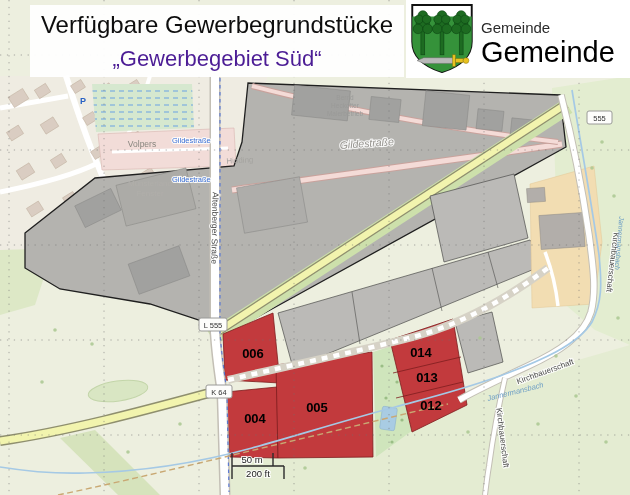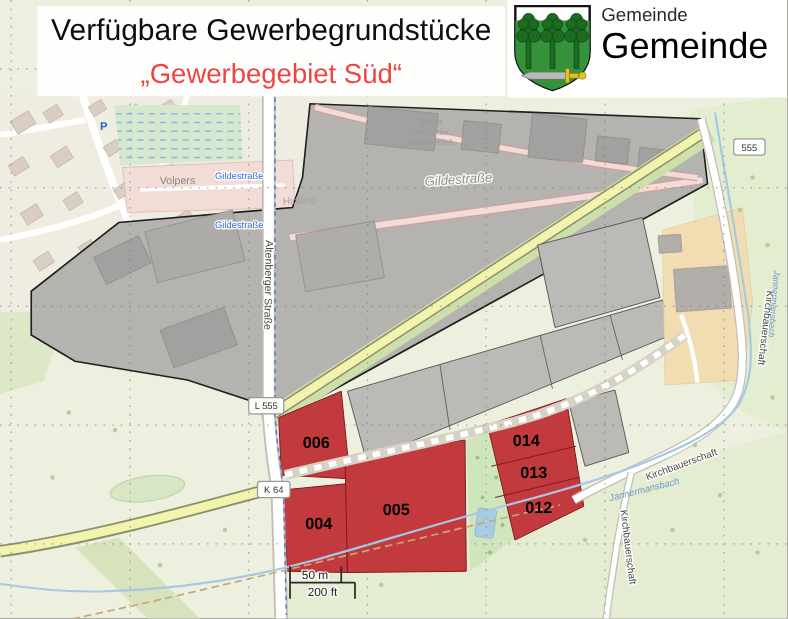--- a/index.html
+++ b/index.html
@@ -8,25 +8,25 @@
          box-shadow:inset 0 0 0 1px #444;}
   .map-svg{position:absolute;left:0;top:0;}
   svg text{font-family:"Liberation Sans",sans-serif;}
   .hal{paint-order:stroke;stroke:rgba(255,255,255,.85);stroke-width:2.2px;}
   .plotnum{font-size:13px;font-weight:bold;fill:#000;text-anchor:middle;}
   .signtxt{font-size:7.5px;fill:#333;text-anchor:middle;}
   .title-box{position:absolute;left:30px;top:5px;width:374px;height:72px;
              background:rgba(255,255,255,.94);display:flex;flex-direction:column;
              align-items:center;justify-content:center;gap:7px;}
   .title-l1{font-size:24px;color:#0d0d0d;white-space:nowrap;}
-  .title-l2{font-size:22px;color:#ef4444;white-space:nowrap;}
+  .title-l2{font-size:22px;color:#4c1d95;white-space:nowrap;}
   .brand{position:absolute;left:406px;top:0;width:224px;height:78px;background:#fff;
          display:flex;align-items:flex-start;}
   .crest{width:66px;height:71px;margin:3px 6px 0 3px;flex:0 0 auto;}
-  .brand-text{padding-top:5px;}
+  .brand-text{padding-top:20px;}
   .org-label{display:block;font-size:15px;color:#2b2b2b;line-height:1.1;}
   .org-name{display:block;font-size:29px;color:#000;line-height:1.05;}
 </style>
 </head>
 <body>
 
 <div class="stage">
 
 <svg class="map-svg" width="630" height="495" viewBox="0 0 630 495">
 

